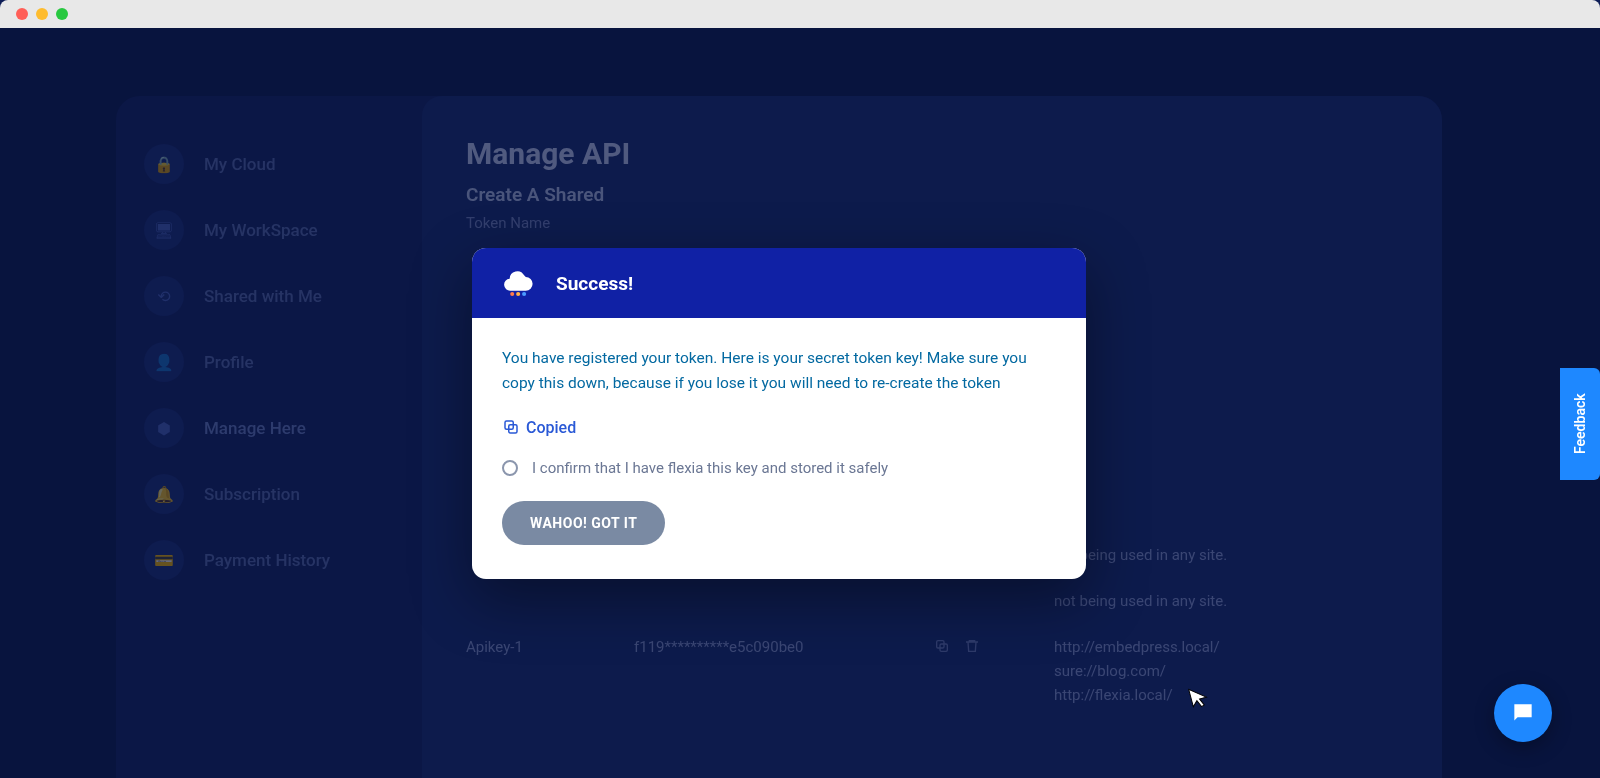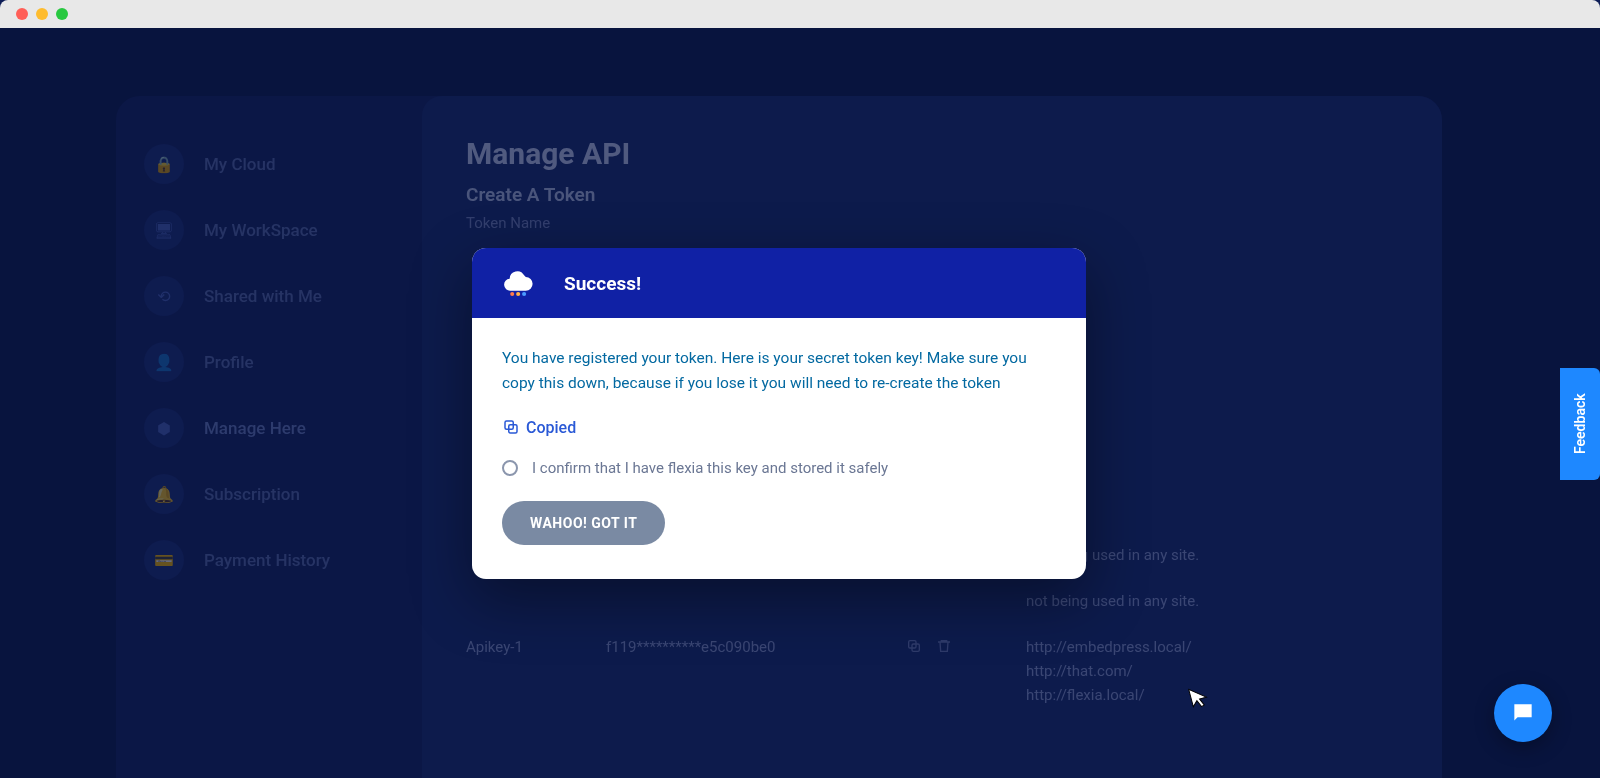--- a/index.html
+++ b/index.html
@@ -28,32 +28,32 @@
   
   .content { flex:1; background:#19307a; border-radius:20px 0 0 0; padding:40px 44px; color:#a6b6e8;}
   .page-title { font-size:30px; font-weight:700; color:#c7d4ff; margin-bottom:12px;}
   .section-title { font-size:19px; font-weight:600; color:#b8c7f5; margin-bottom:8px;}
   .field-label { font-size:15px; color:#7a8dd0; margin-bottom:10px;}
 
   
   .tbl { margin-top:300px; width: 100%;}
   .tbl-row { display:flex; padding:14px 0; font-size:15px; color:#8ea0e0;}
   .c-name { width:140px;}
-  .c-key  { width:300px;}
+  .c-key  { width:300px;margin-left:28px;}
   .c-act  { width:100px; display:flex; gap:14px; color:#6f82c8;}
   .c-sites{ flex:1; display:flex; flex-direction:column; gap:6px; padding-left:20px;}
   .c-sites span { color:#8ea0e0;}
   .icon-btn { cursor:pointer; color:#6f82c8; font-size:16px;}
 
   
   .dim { position:absolute; inset:0; background:rgba(6,14,48,0.62); }
 
   
   .dialog { position:absolute; left:472px; top:220px; width:614px; background:#fff; border-radius:14px; overflow:hidden; box-shadow:0 20px 60px rgba(0,0,0,0.4);}
-  .dlg-head { background:#1021a5; padding:18px 30px; display:flex; align-items:center; gap:28px;}
+  .dlg-head { background:#1021a5; padding:18px 30px; display:flex; align-items:center; gap:20px;}
   .dlg-logo { width:34px; height:34px; }
   .dlg-title { color:#fff; font-size:19px; font-weight:700;}
   .dlg-body { padding:28px 30px 34px;}
   .dlg-text { color:#0369a1; font-size:15.5px; line-height:1.6; margin-bottom:22px;}
   .token-row { display:flex; align-items:center; gap:16px; margin-bottom:22px;}
   .token-box { flex:1; background:#f3f5fa; border-radius:6px; padding:14px 20px; font-size:15.5px; color:#4a5570; position:relative; overflow:hidden;}
   .token-label { color:#2a59d6; }
   .token-blur { display:inline-block; width:140px; height:18px; background:linear-gradient(90deg,#d8dde8,#e6e9f1,#d8dde8); vertical-align:middle; border-radius:3px; filter:blur(1px); margin:0 2px;}
   .copied { display:flex; align-items:center; gap:6px; color:#2a59d6; font-size:16px; font-weight:500; cursor:pointer;}
   .confirm-row { display:flex; align-items:center; gap:14px; margin-bottom:24px;}
@@ -112,21 +112,21 @@
         <div class="side-label">Subscription</div>
       </div>
       <div class="side-item">
         <div class="side-icon">💳</div>
         <div class="side-label">Payment History</div>
       </div>
     </div>
 
     <div class="content">
       <div class="page-title">Manage API</div>
-      <div class="section-title">Create A Token</div>
+      <div class="section-title">Create A Shared</div>
       <div class="field-label">Token Name</div>
 
       <div class="tbl">
         <div class="tbl-row">
           <div class="c-name"></div>
           <div class="c-key"></div>
           <div class="c-act"></div>
           <div class="c-sites">
             <span>not being used in any site.</span>
           </div>
@@ -150,21 +150,21 @@
                 </svg>
             </span>
             <span class="icon-btn">
               <svg width="16" height="16" viewBox="0 0 24 24" fill="none" stroke="currentColor" stroke-width="2">
                   <path d="M3 6h18M8 6V4h8v2M6 6l1 14h10l1-14"></path>
                 </svg>
             </span>
           </div>
           <div class="c-sites">
             <span>http://embedpress.local/</span>
-            <span>http://that.com/</span>
+            <span>sure://blog.com/</span>
             <span>http://flexia.local/</span>
           </div>
         </div>
       </div>
     </div>
 
   </div>
 
   <div class="dim"></div>
 

